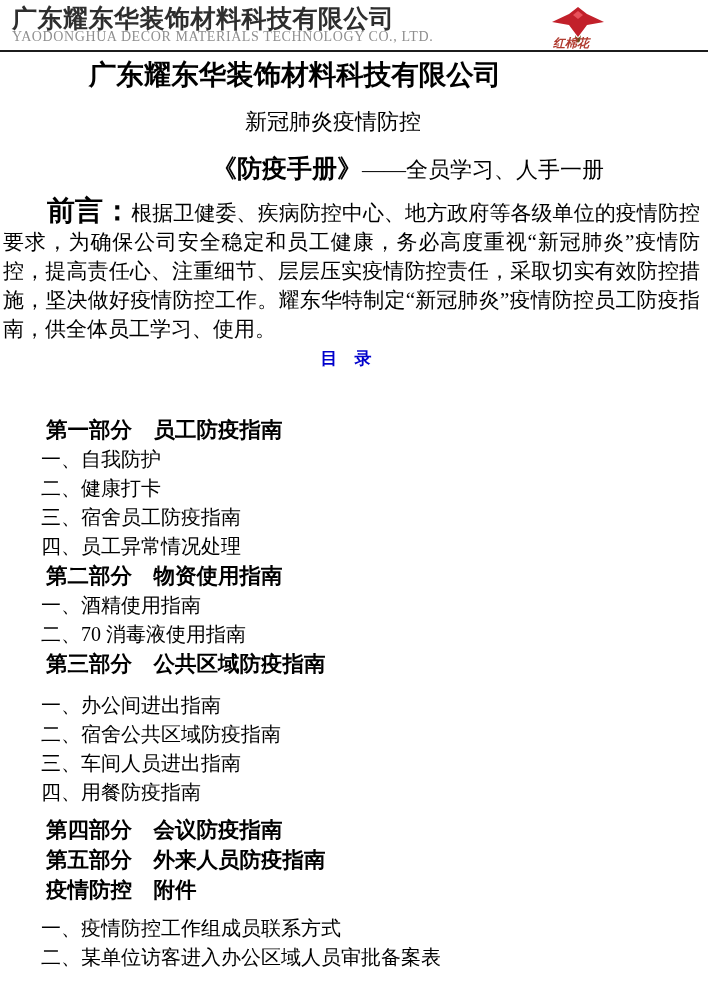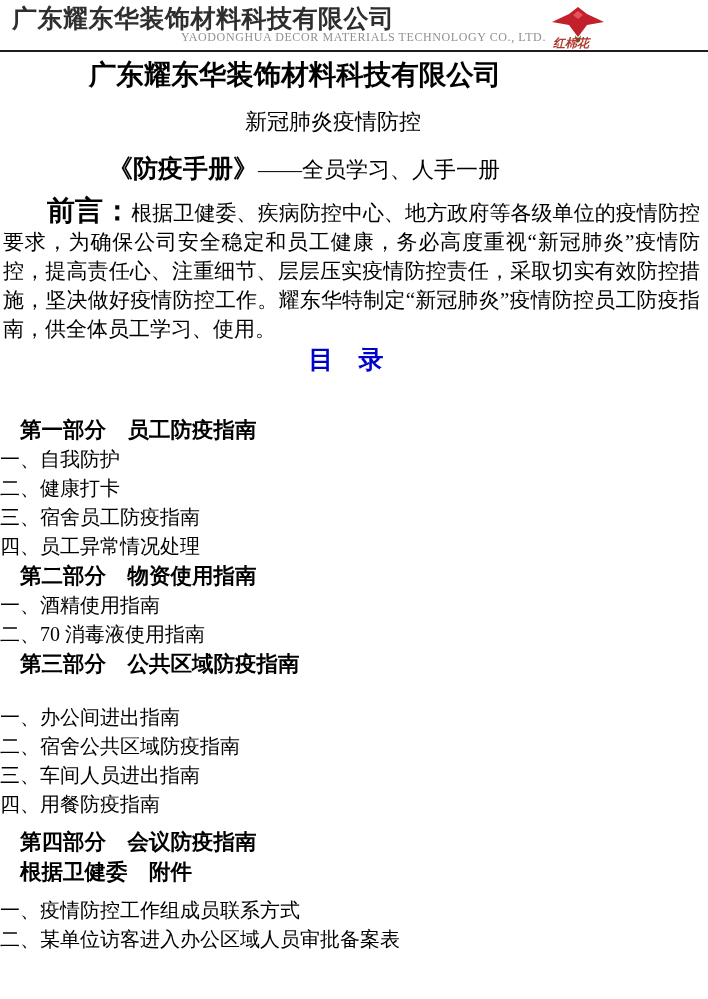--- a/index.html
+++ b/index.html
@@ -22,39 +22,39 @@
   }
   .logo-left{width:104px;height:46px;flex:0 0 auto;}
   .header-names{flex:1 1 auto;padding-left:6px;padding-top:3px;}
   .company-cn{
     font-family:"Liberation Sans","DejaVu Sans",sans-serif;
     font-weight:bold;font-size:25px;line-height:26px;
     color:#2e2e2e;letter-spacing:0.5px;white-space:nowrap;
   }
   .company-en{
     font-family:"Liberation Serif","DejaVu Serif",serif;
-    font-size:12px;line-height:12px;color:#8f8f8f;
-    letter-spacing:0.6px;white-space:nowrap;text-align:right;
+    font-size:14px;line-height:12px;color:#8f8f8f;
+    letter-spacing:0.6px;white-space:nowrap;
   }
   .logo-right{width:64px;height:44px;flex:0 0 auto;margin-right:96px;margin-top:3px;}
   
   .doc-title{
     margin-top:6px;height:34px;line-height:34px;
     text-align:center;padding-right:118px;
     font-family:"Liberation Sans","DejaVu Sans",sans-serif;
     font-weight:bold;font-size:27.5px;white-space:nowrap;
   }
   .doc-subtitle{
     margin-top:16px;height:28px;line-height:28px;
     text-align:center;padding-right:42px;
     font-size:22px;white-space:nowrap;
   }
   .handbook-line{
     margin-top:16px;height:32px;line-height:32px;
-    text-align:left;padding-left:108px;
+    text-align:center;padding-left:108px;
     font-size:22px;white-space:nowrap;
   }
   .handbook-title{
     font-family:"Liberation Sans","DejaVu Sans",sans-serif;
     font-weight:bold;font-size:25px;
   }
   
   .preface{
     margin:12px 8px 0 3px;
     font-size:21px;line-height:29px;
@@ -63,32 +63,33 @@
   }
   .preface-label{
     font-family:"Liberation Sans","DejaVu Sans",sans-serif;
     font-weight:bold;font-size:28px;
   }
   
   .toc-title{
     margin-top:3px;height:24px;line-height:24px;
     text-align:center;padding-right:16px;
     font-family:"Liberation Sans","DejaVu Sans",sans-serif;
-    font-weight:bold;font-size:25px;
+    font-weight:bold;font-size:17px;
     color:#0000CC;white-space:pre;
   }
   .toc{margin-top:44px;}
   .toc-part{
     height:30px;line-height:30px;
-    padding-left:20px;
+    padding-left:46px;
     font-weight:bold;font-size:21.5px;
     white-space:pre;
   }
   .toc-item{
     height:29px;line-height:29px;
+    padding-left:41px;
     font-size:20px;white-space:pre;
   }
 </style>
 </head>
 <body>
 
 <div id="page">
 
   <div class="header">
 
@@ -122,23 +123,24 @@
   <div class="toc">
     <div class="toc-part">第一部分　员工防疫指南</div>
     <div class="toc-item">一、自我防护</div>
     <div class="toc-item">二、健康打卡</div>
     <div class="toc-item">三、宿舍员工防疫指南</div>
     <div class="toc-item">四、员工异常情况处理</div>
     <div class="toc-part" style="">第二部分　物资使用指南</div>
     <div class="toc-item">一、酒精使用指南</div>
     <div class="toc-item">二、70 消毒液使用指南</div>
     <div class="toc-part">第三部分　公共区域防疫指南</div>
-    <div class="toc-item" style="margin-top:24px">一、办公间进出指南</div>
+    <div class="toc-item" style="margin-top:12px">一、办公间进出指南</div>
     <div class="toc-item">二、宿舍公共区域防疫指南</div>
     <div class="toc-item">三、车间人员进出指南</div>
     <div class="toc-item">四、用餐防疫指南</div>
     <div class="toc-part" style="margin-top:8px">第四部分　会议防疫指南</div>
-    <div class="toc-part">根据卫健委　附件</div>
+    <div class="toc-part">第五部分　外来人员防疫指南</div>
+    <div class="toc-part">疫情防控　附件</div>
     <div class="toc-item" style="margin-top:9px">一、疫情防控工作组成员联系方式</div>
     <div class="toc-item">二、某单位访客进入办公区域人员审批备案表</div>
   </div>
 
 </div>
 
 </body></html>

